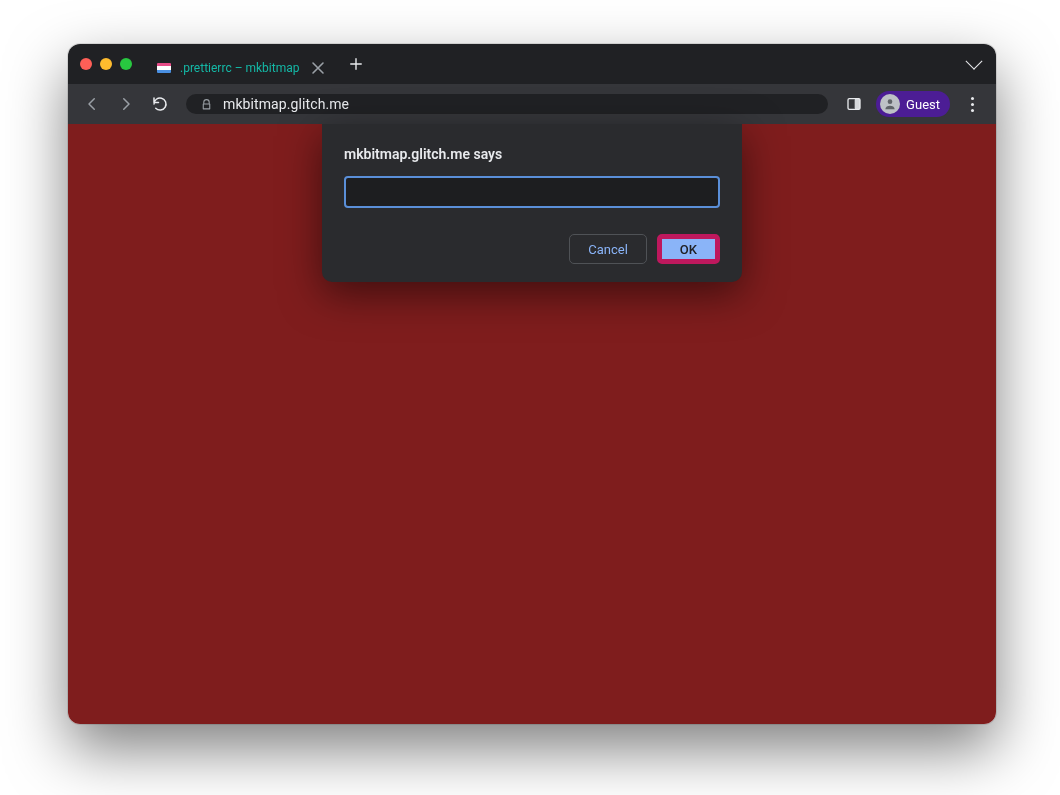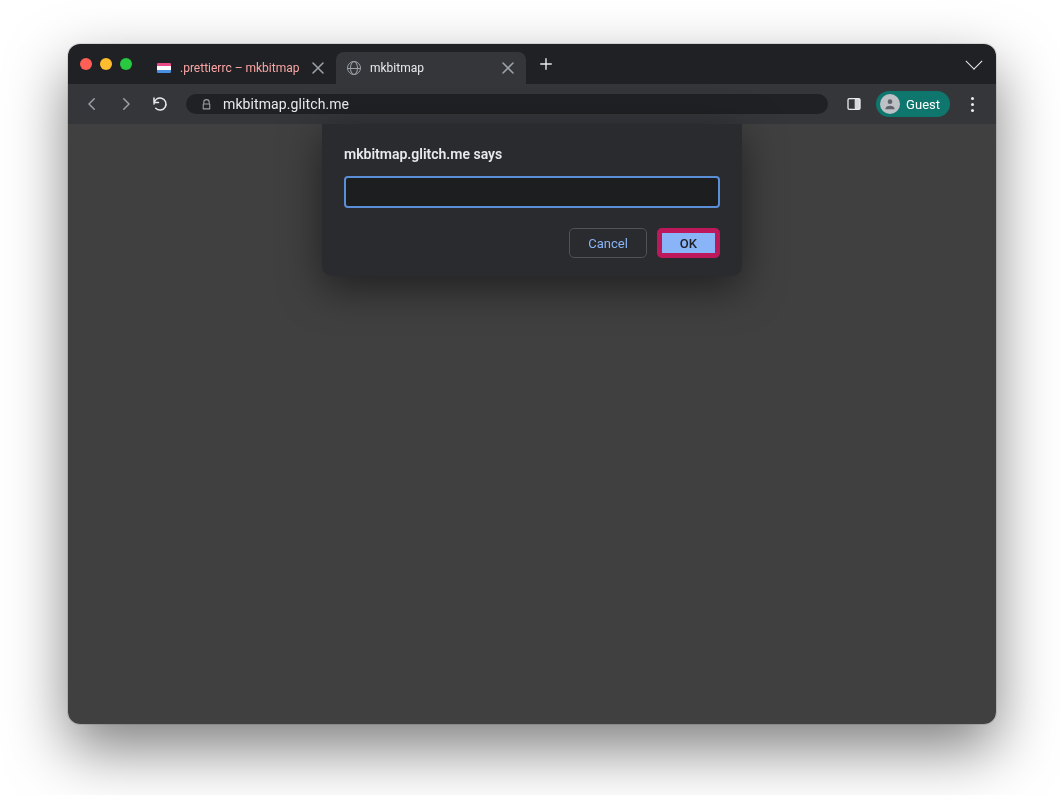--- a/index.html
+++ b/index.html
@@ -61,21 +61,21 @@
       font-size: 12px;
       color: #c7c7c7;
       gap: 8px;
       min-width: 190px;
       max-width: 230px;
       margin-top: 8px;
       position: relative;
     }
     .tab.inactive {
       background: transparent;
-      color: #fca5a5;
+      color: #14b8a6;
     }
     .tab.active {
       background: #35363a;
       color: #e8eaed;
     }
     .tab-favicon {
       width: 16px;
       height: 16px;
       display: flex;
       align-items: center;
@@ -175,38 +175,38 @@
     .url-text {
       color:#e8eaed;
       font-size: 14px;
       letter-spacing: 0.1px;
     }
     .toolbar-right {
       display:flex; align-items:center; gap:8px;
     }
     .profile-badge {
       display:flex; align-items:center; gap:6px;
-      background:#0f766e; color:#fff;
+      background:#4c1d95; color:#fff;
       border-radius: 14px;
       padding: 3px 10px 3px 4px;
       height: 26px;
       font-size: 13px;
     }
     .avatar-circle {
       width:20px;height:20px;border-radius:50%;background:#bdc1c6;
       display:flex;align-items:center;justify-content:center;
     }
     .avatar-circle svg{width:14px;height:14px;fill:#5f6368;}
     .dots-vert { display:flex; flex-direction:column; gap:3px; width:20px; align-items:center;}
     .dots-vert span{width:3px;height:3px;background:#e8eaed;border-radius:50%;}
     .panel-icon svg{width:16px;height:16px;}
     
     .content {
       flex: 1;
-      background: #404040;
+      background: #7f1d1d;
       position: relative;
     }
     
     .dialog {
       position: absolute;
       top: 0;
       left: 50%;
       transform: translateX(-50%);
       width: 420px;
       background: #2a2b2e;
@@ -235,20 +235,21 @@
       outline: none;
       color: #e8eaed;
       font-size: 13px;
       padding: 0 8px;
       margin-bottom: 20px;
     }
     .dialog-buttons {
       display:flex;
       justify-content:flex-end;
       gap: 10px;
+      margin-top: 6px;
     }
     .btn {
       height: 30px;
       padding: 0 18px;
       border-radius: 5px;
       font-size: 13px;
       display:flex; align-items:center; justify-content:center;
       cursor: pointer;
       user-select: none;
     }
@@ -281,31 +282,20 @@
           <span class="glitch-favicon"></span>
         </span>
       <span class="tab-title">.prettierrc – mkbitmap</span>
       <span class="tab-close">
         <svg viewBox="0 0 16 16">
             <path d="M3 3 L13 13 M13 3 L3 13" stroke="currentColor" stroke-width="1.6" stroke-linecap="round"></path>
           </svg>
       </span>
     </div>
 
-    <div class="tab active">
-      <span class="tab-favicon">
-          <span class="globe"></span>
-        </span>
-      <span class="tab-title">mkbitmap</span>
-      <span class="tab-close">
-        <svg viewBox="0 0 16 16">
-            <path d="M3 3 L13 13 M13 3 L3 13" stroke="currentColor" stroke-width="1.6" stroke-linecap="round"></path>
-          </svg>
-      </span>
-    </div>
 
     <div class="new-tab-btn">
       <svg viewBox="0 0 16 16" width="14" height="14">
           <path d="M8 2v12M2 8h12" stroke="#e8eaed" stroke-width="1.6" stroke-linecap="round"></path>
         </svg>
     </div>
 
     <div class="tab-strip-spacer"></div>
     <div class="window-caret">
       <span class="caret-down"></span>

